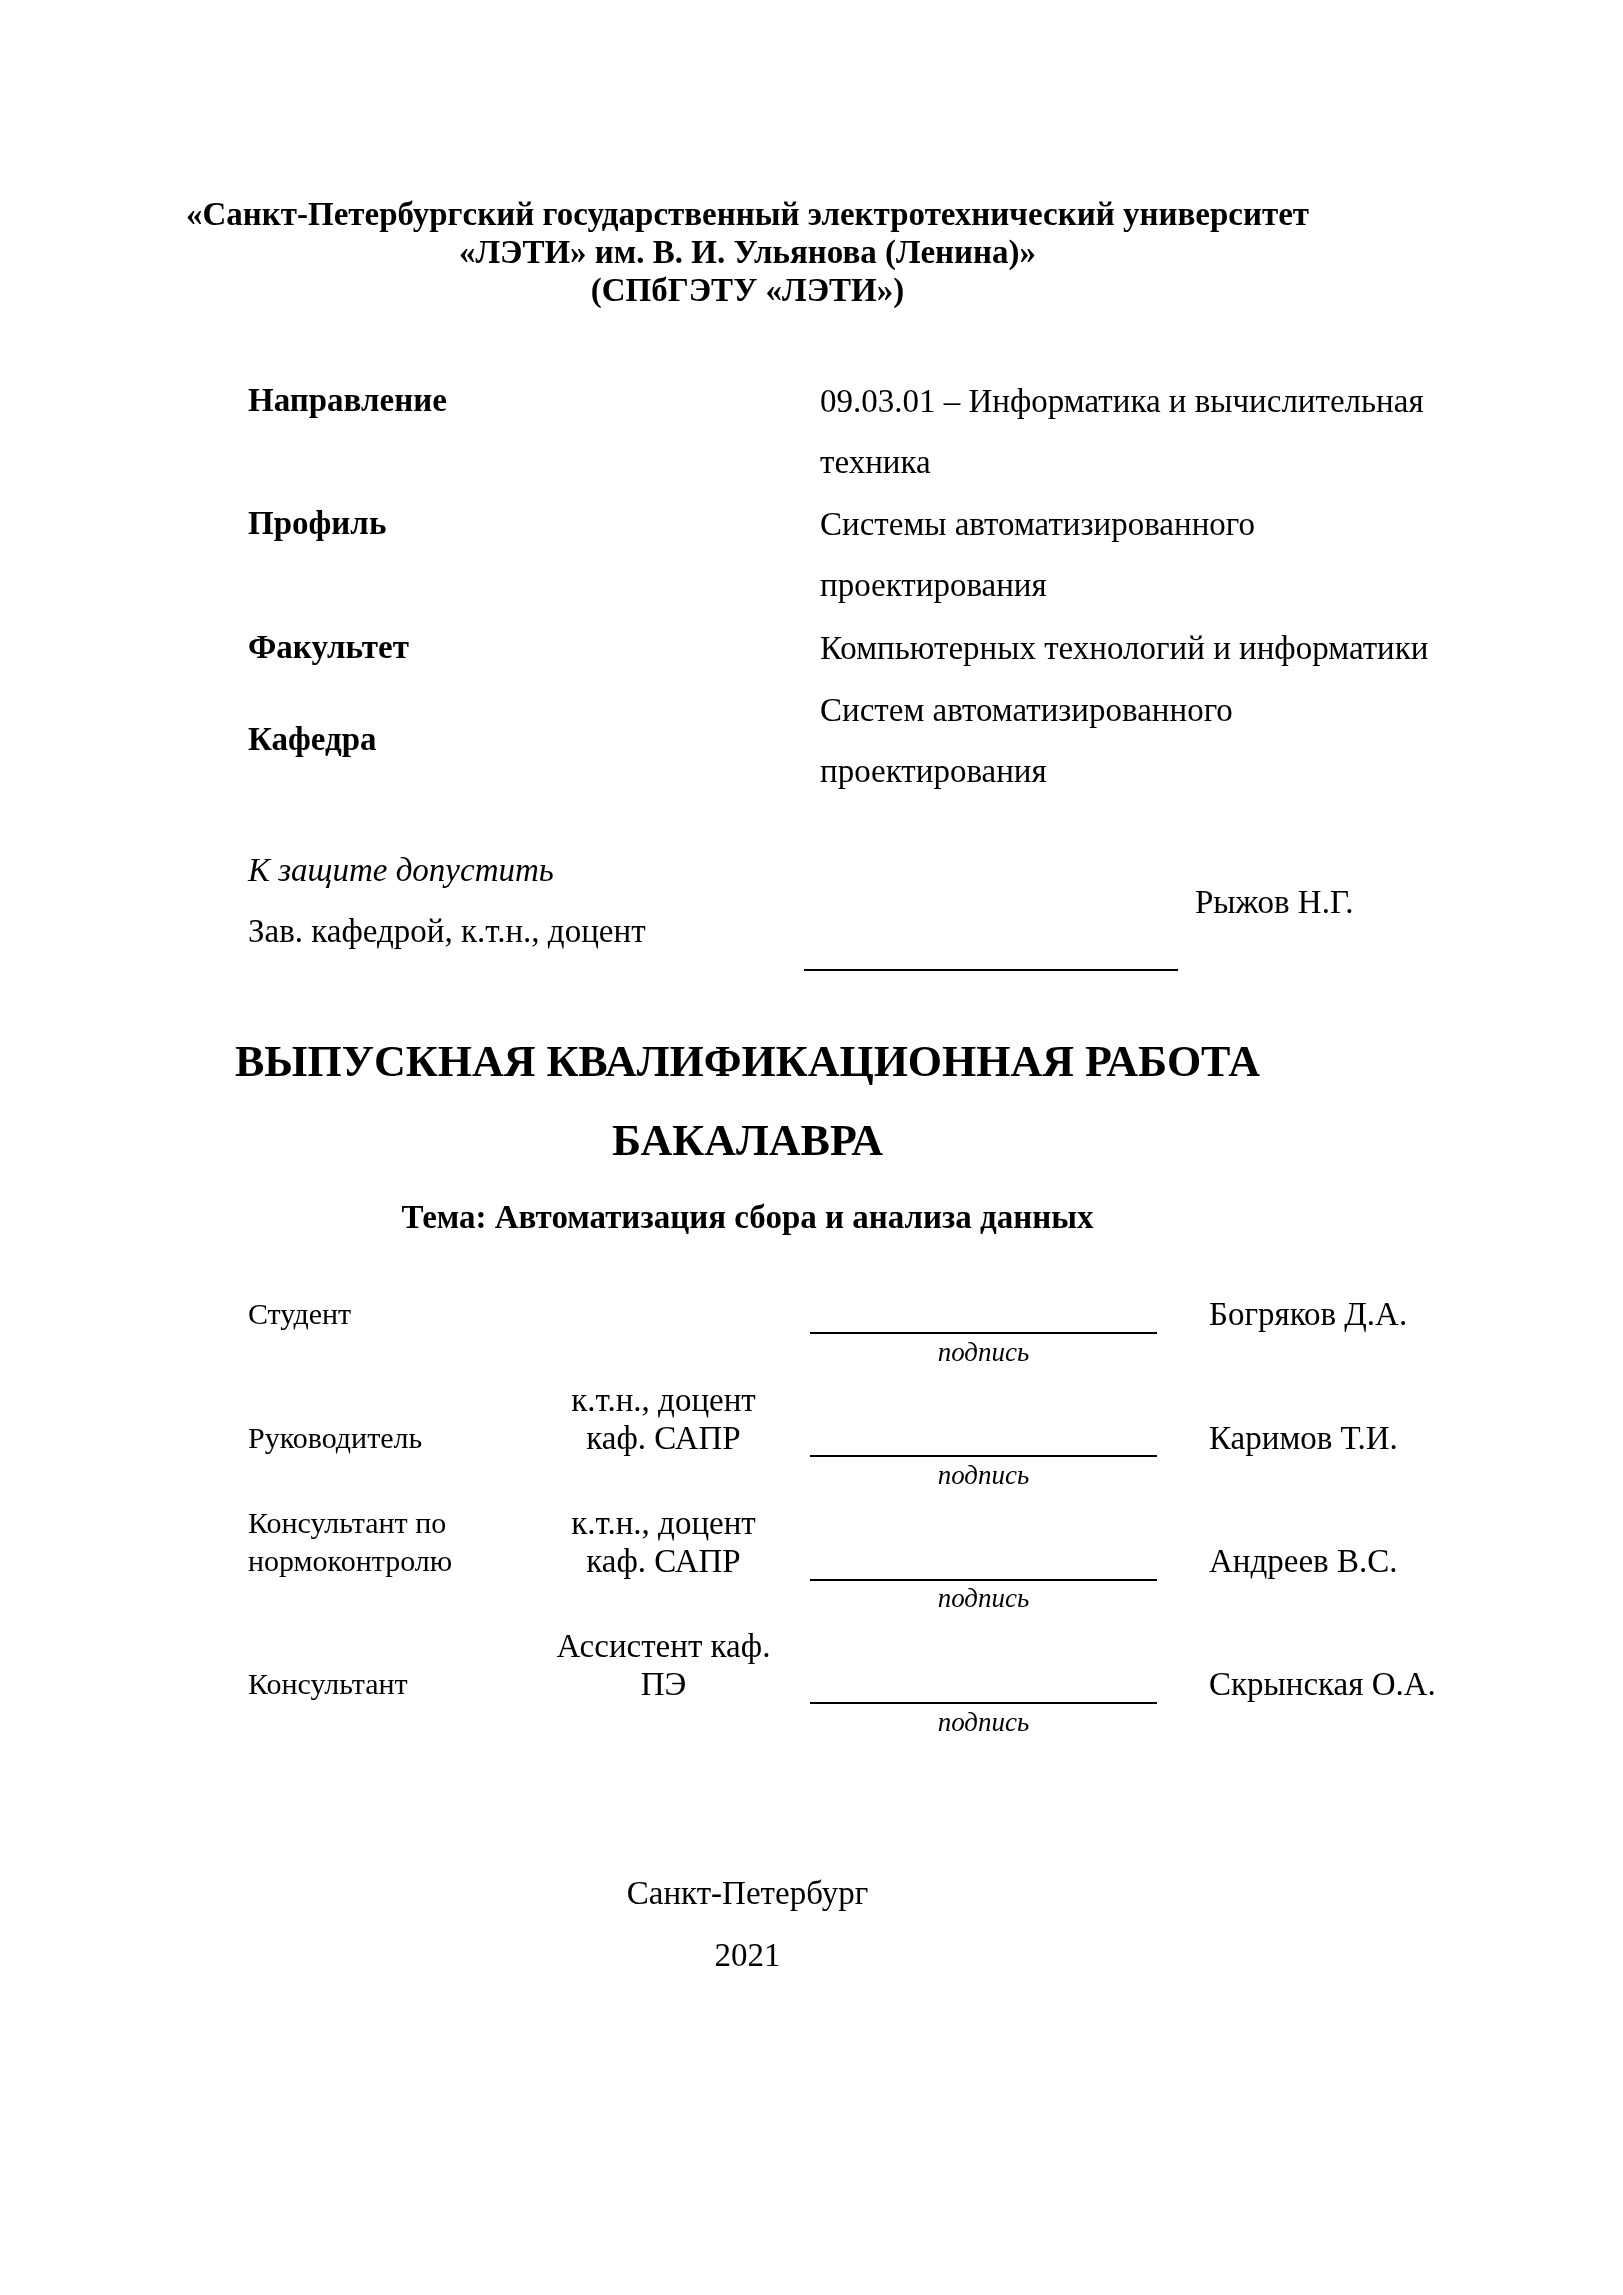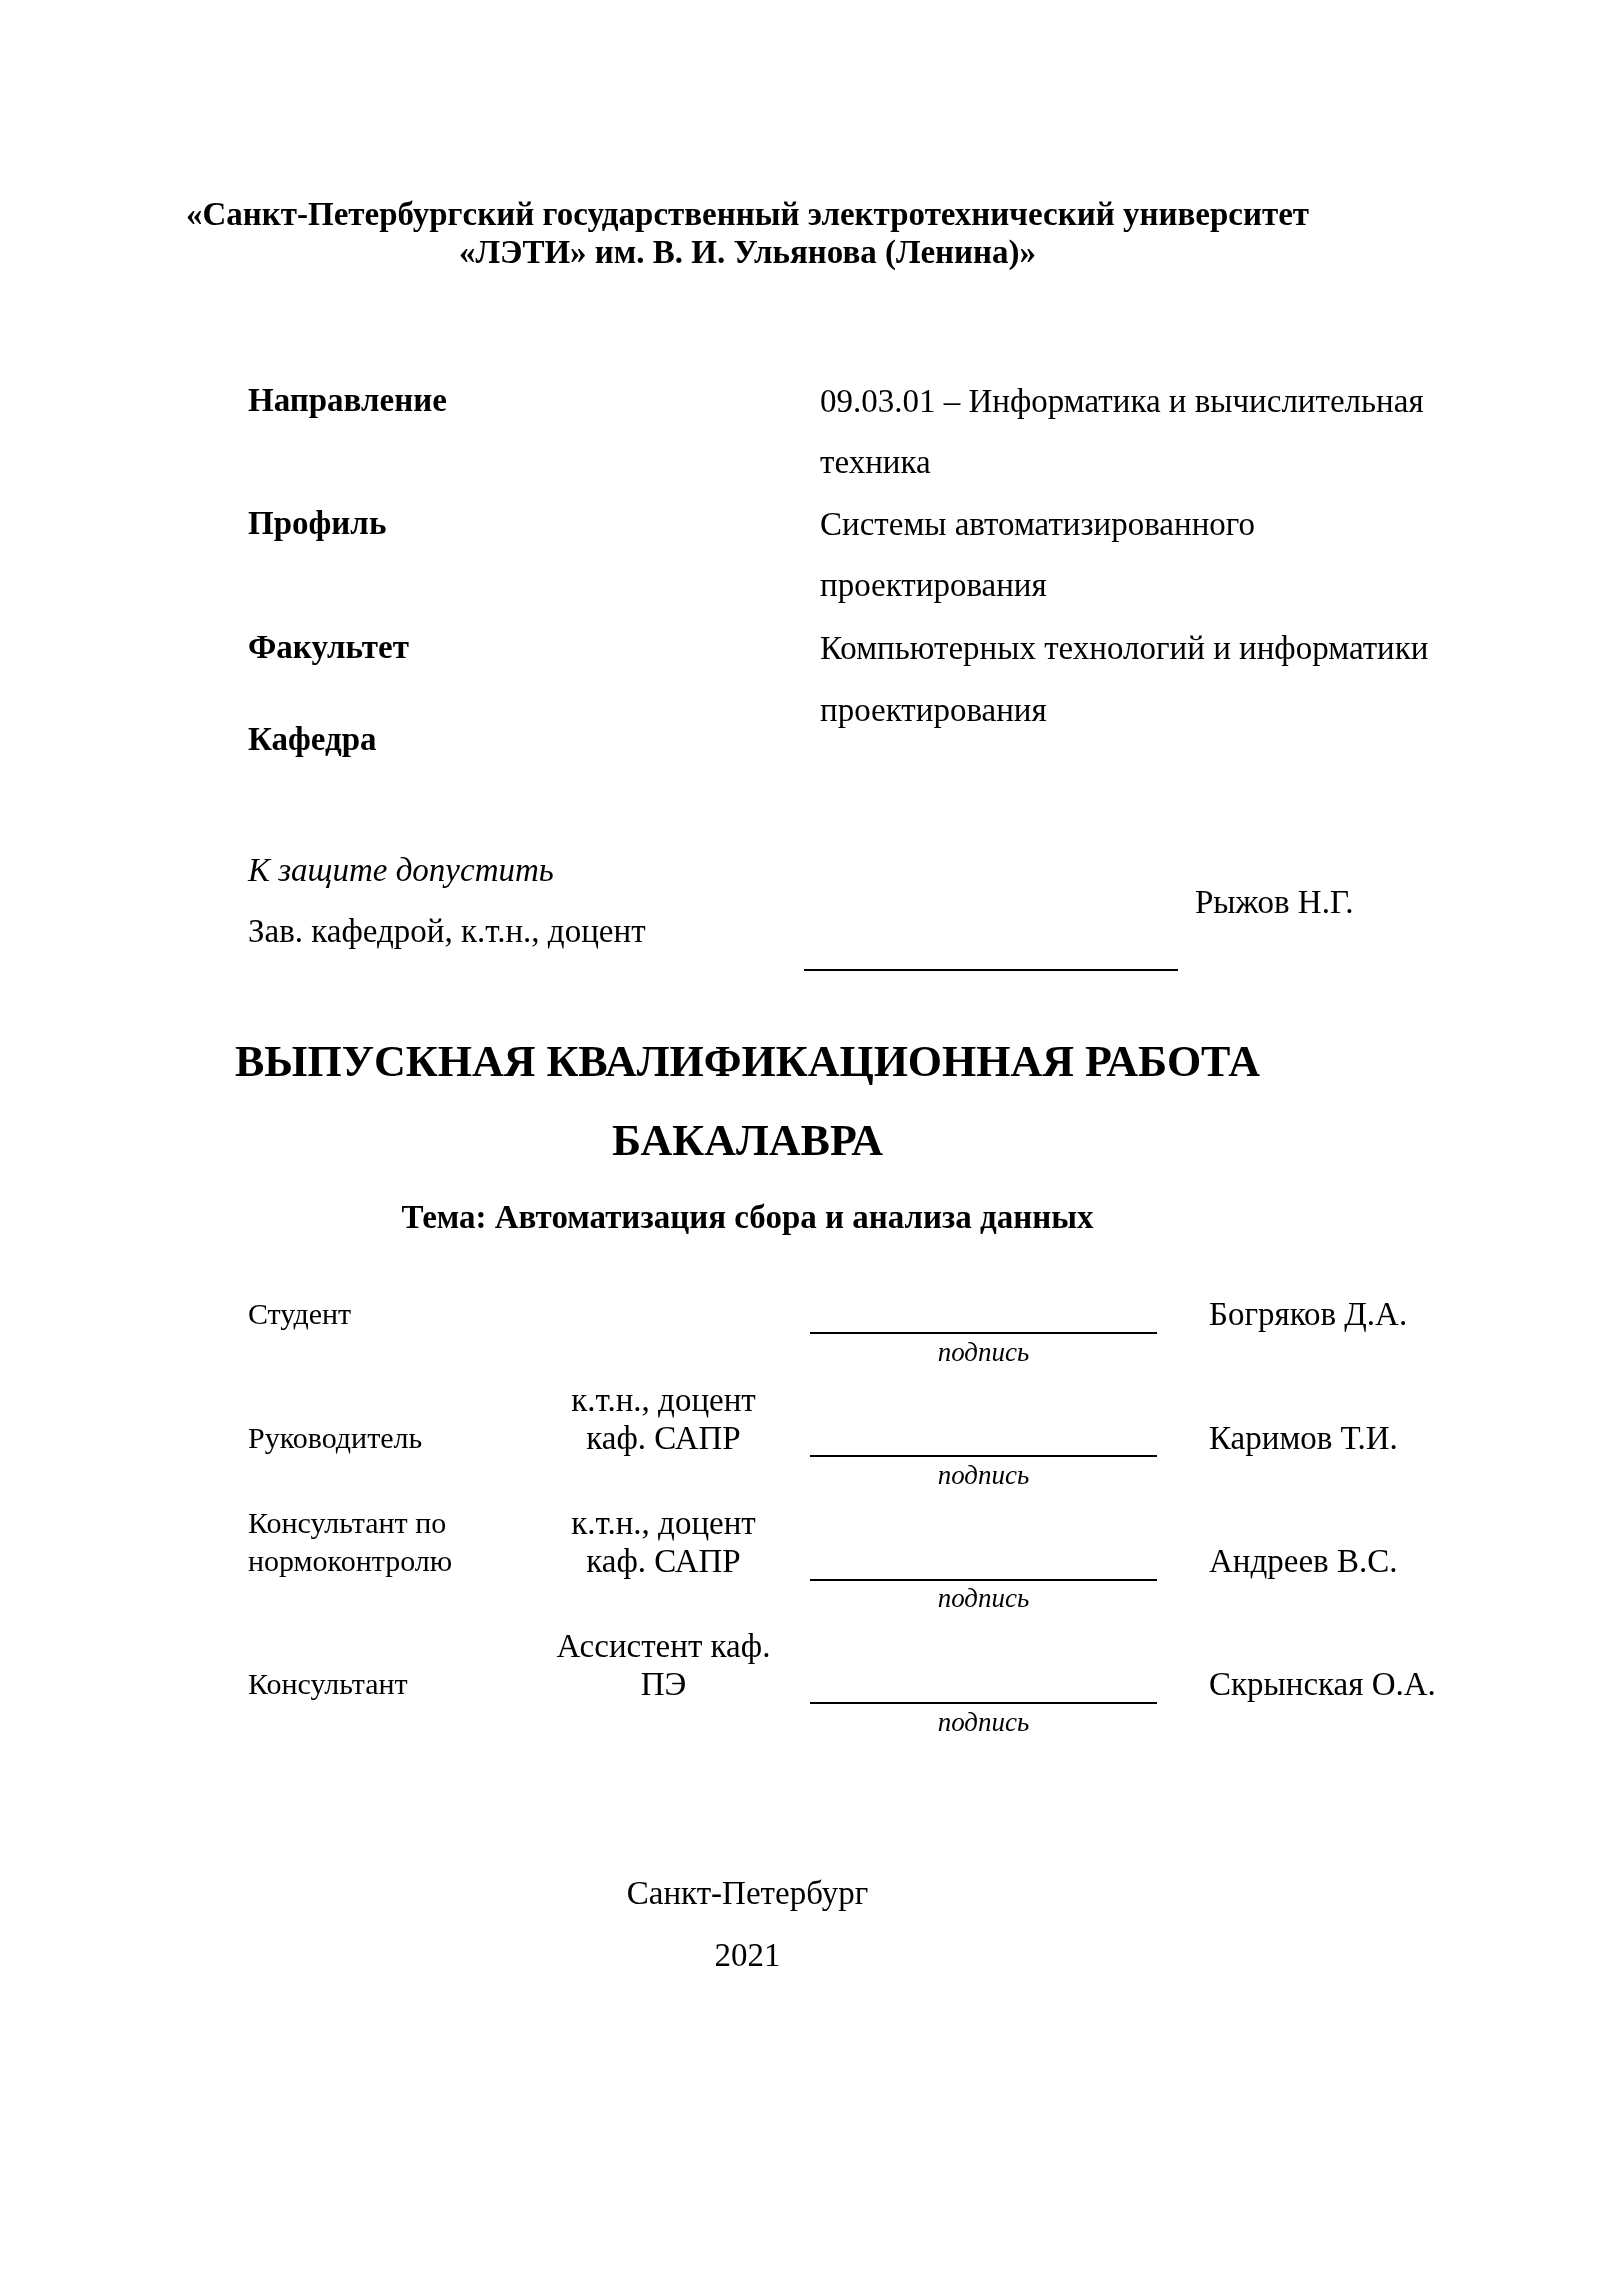--- a/index.html
+++ b/index.html
@@ -28,20 +28,21 @@
     .sig-name { left: 1209px; font-size: 33px; line-height: 38px; }
 
     .footer { font-size: 33px; }
   </style>
 </head>
 <body>
 
 <div class="abs center univ" style="top:195px;">
   <div>«Санкт-Петербургский государственный электротехнический университет</div>
   <div>«ЛЭТИ» им. В. И. Ульянова (Ленина)»</div>
+  <div>(СПбГЭТУ «ЛЭТИ»)</div>
 </div>
 
 <div>
   <div class="abs info-label" style="top:382px;">Направление</div>
   <div class="abs info-value" style="top:371px;">
     <div>09.03.01 – Информатика и вычислительная</div>
     <div>техника</div>
   </div>
 
   <div class="abs info-label" style="top:505px;">Профиль</div>
@@ -50,20 +51,21 @@
     <div>проектирования</div>
   </div>
 
   <div class="abs info-label" style="top:629px;">Факультет</div>
   <div class="abs info-value" style="top:618px;">
     <div>Компьютерных технологий и информатики</div>
   </div>
 
   <div class="abs info-label" style="top:721px;">Кафедра</div>
   <div class="abs info-value" style="top:680px;">
+    <div>Систем автоматизированного</div>
     <div>проектирования</div>
   </div>
 </div>
 
 <div class="abs admit ital" style="top:852px;">К защите допустить</div>
 <div class="abs admit" style="top:913px;">Зав. кафедрой, к.т.н., доцент</div>
 <div class="abs" style="left:804px; top:969px; width:374px; border-top:2.4px solid #000;"></div>
 <div class="abs admit" style="left:1195px; top:884px;">Рыжов Н.Г.</div>
 
 <div class="abs center title-main" style="top:1036px;">ВЫПУСКНАЯ КВАЛИФИКАЦИОННАЯ РАБОТА</div>

